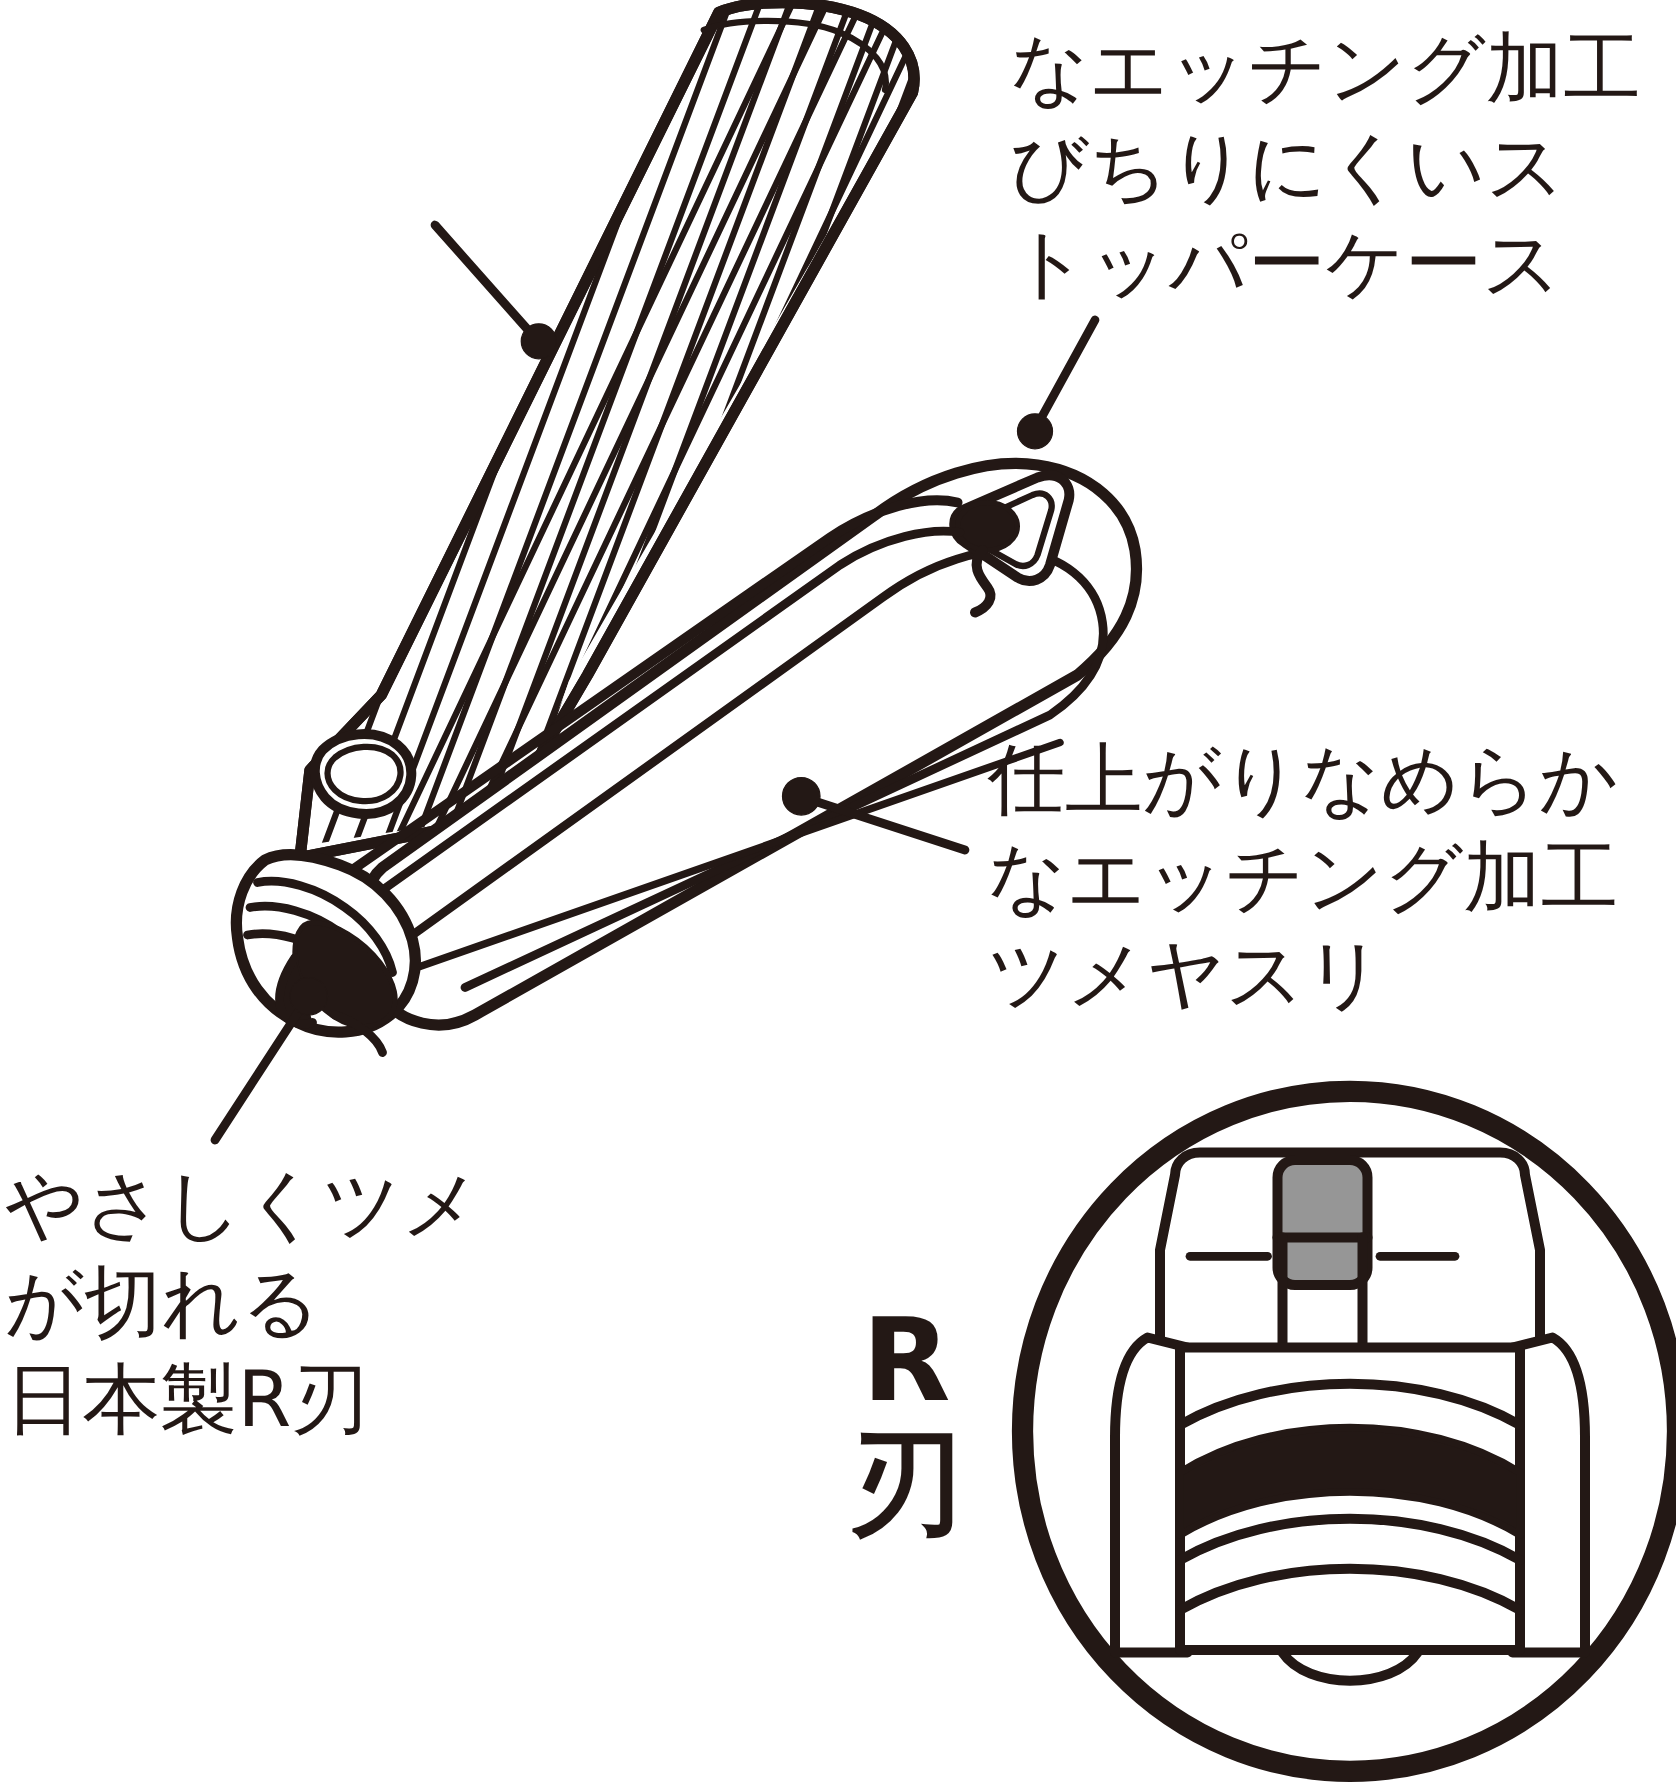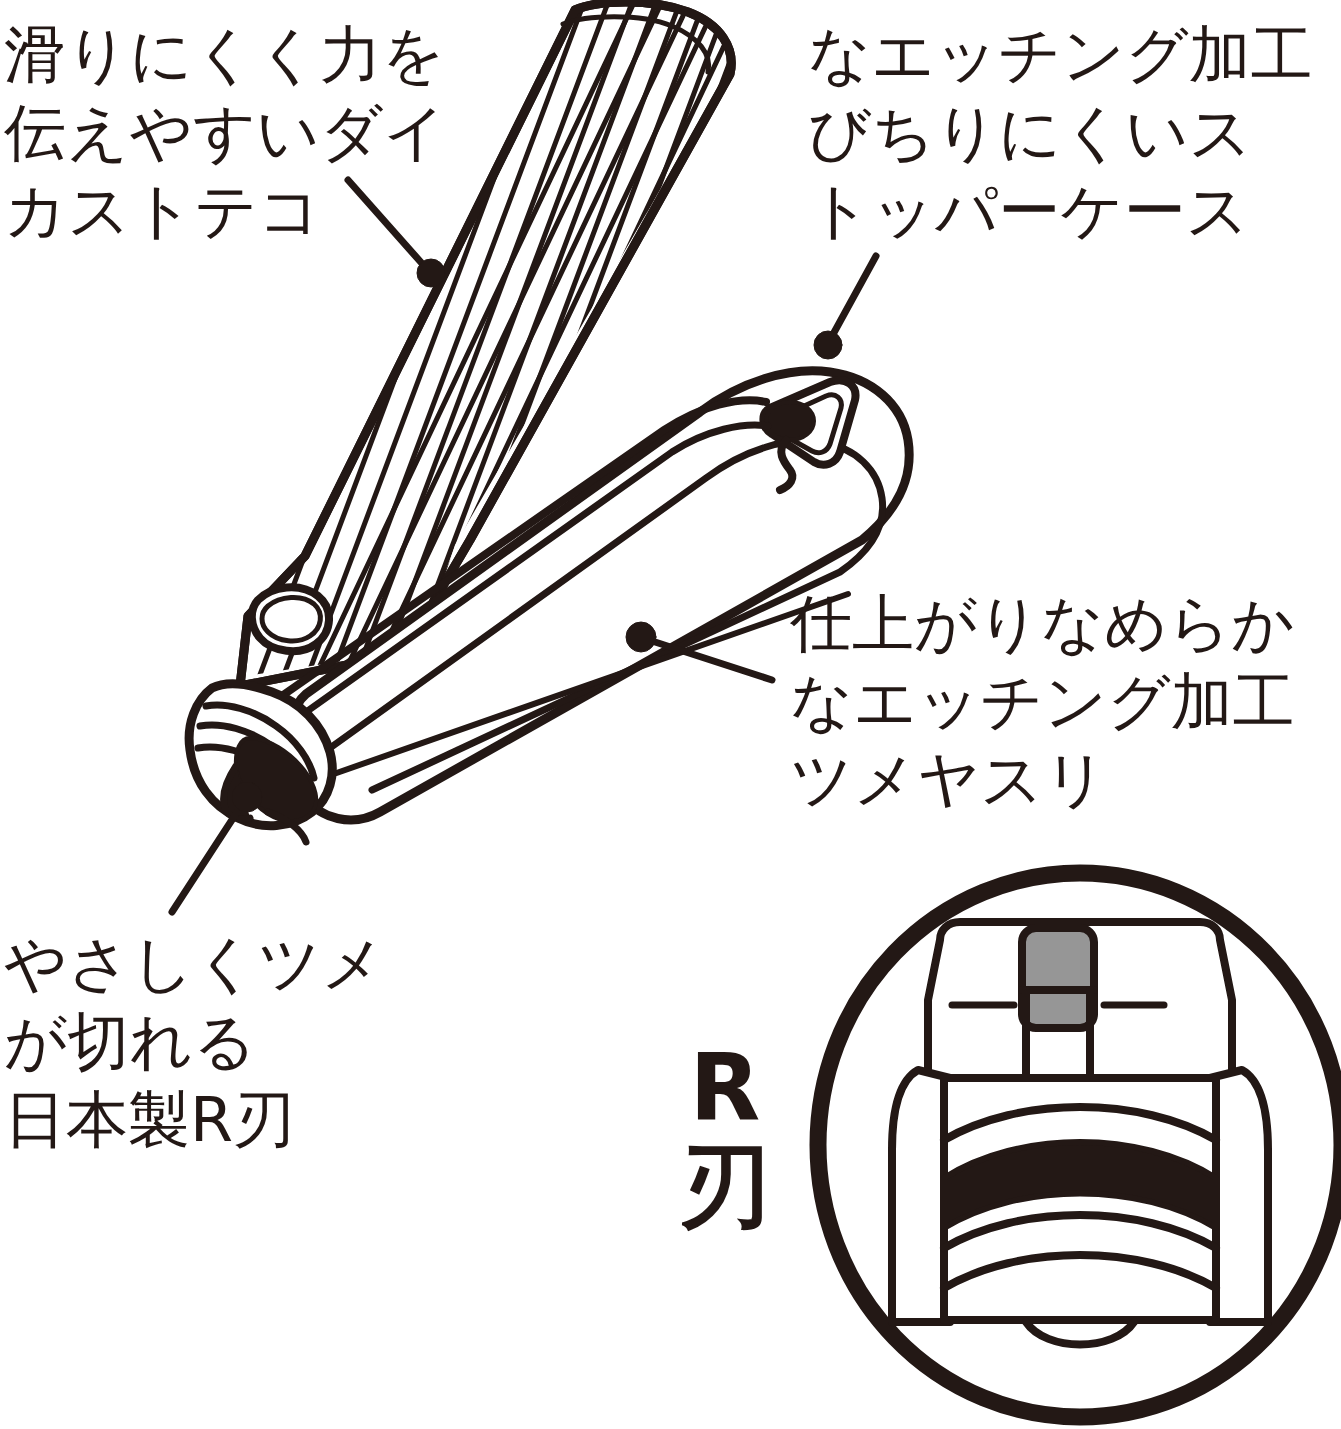--- a/index.html
+++ b/index.html
@@ -203,23 +203,20 @@
                  L1216,1228 C1140,1182 1020,1182 944,1228 Z" fill="#231815" stroke="#231815" stroke-width="6"></path>
         <path d="M944,1248 C1020,1204 1140,1204 1216,1248" fill="none" stroke="#231815" stroke-width="8"></path>
         <path d="M944,1288 C1020,1244 1140,1244 1216,1288" fill="none" stroke="#231815" stroke-width="8"></path>
 
         <line x1="944" y1="1320" x2="1216" y2="1320" stroke="#231815" stroke-width="8"></line>
         <path d="M1026,1322 C1046,1352 1114,1352 1134,1322" fill="none" stroke="#231815" stroke-width="8"></path>
       </g>
     </g>
   </svg>
 
-  <div class="callout" id="callout-lever">滑りにくく力を
-伝えやすいダイ
-カストテコ</div>
 
   <div class="callout" id="callout-stopper">なエッチング加工
 びちりにくいス
 トッパーケース</div>
 
   <div class="callout" id="callout-file">仕上がりなめらか
 なエッチング加工
 ツメヤスリ</div>
 
   <div class="callout" id="callout-rblade">やさしくツメ

